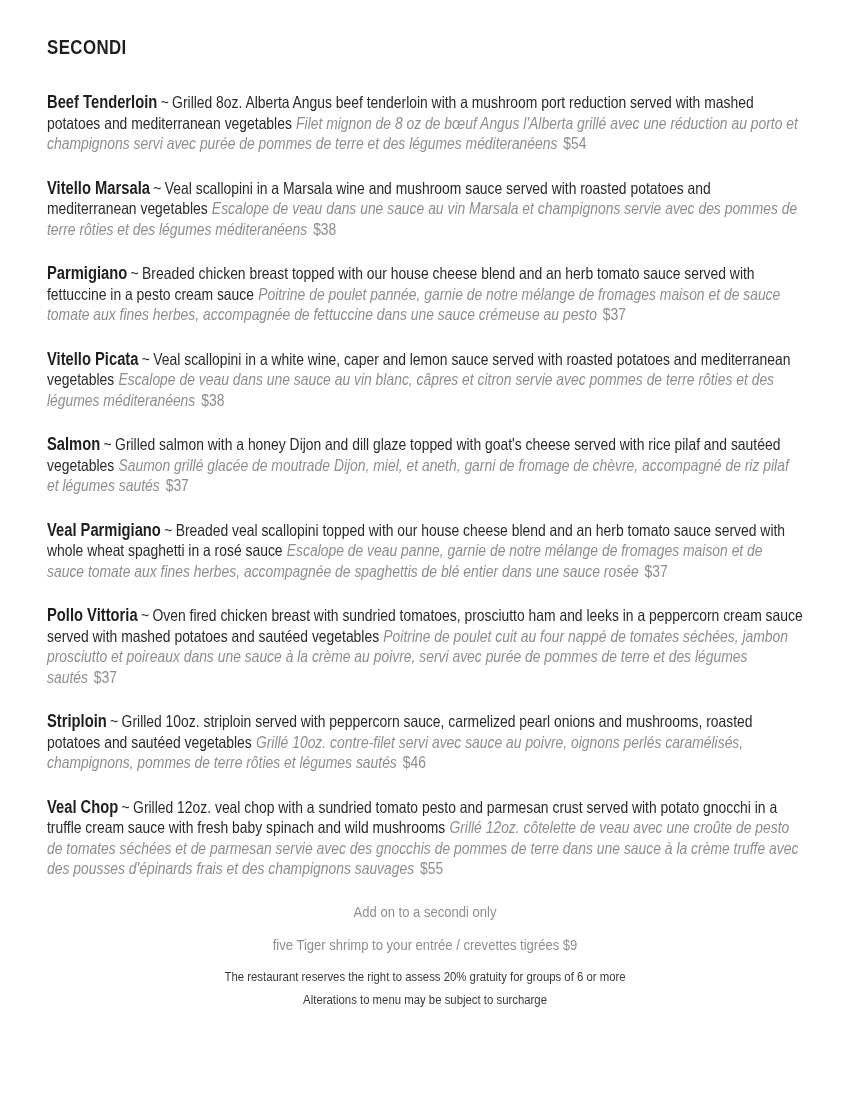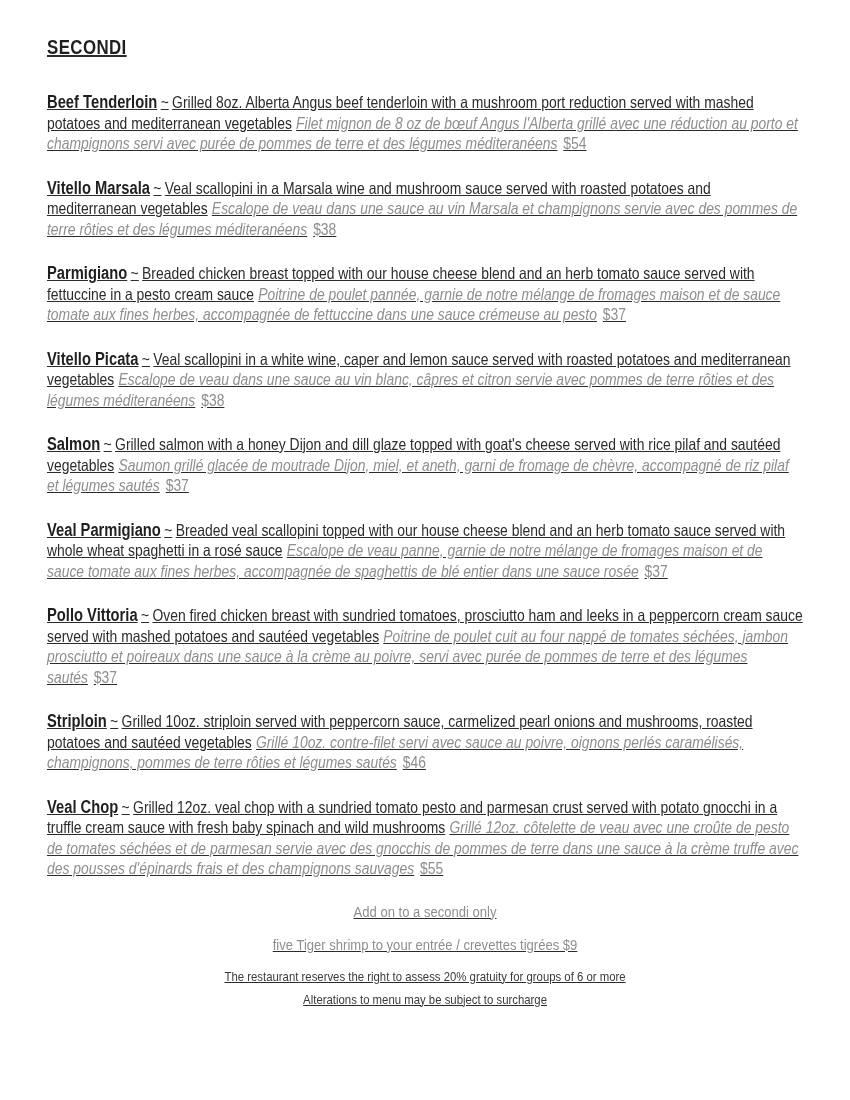--- a/index.html
+++ b/index.html
@@ -9,21 +9,20 @@
   }
   body {
     width: 850px;
     height: 1100px;
     font-family: "Liberation Sans", sans-serif;
     color: #2b2b2b;
     overflow: hidden;
   }
   .page {
     padding: 36px 47px 0 47px;
-    text-decoration: underline;
   }
   
   .condensed {
     width: 898px;
     transform: scaleX(0.842);
     transform-origin: left top;
   }
   .menu-title {
     font-size: 20px;
     font-weight: bold;

